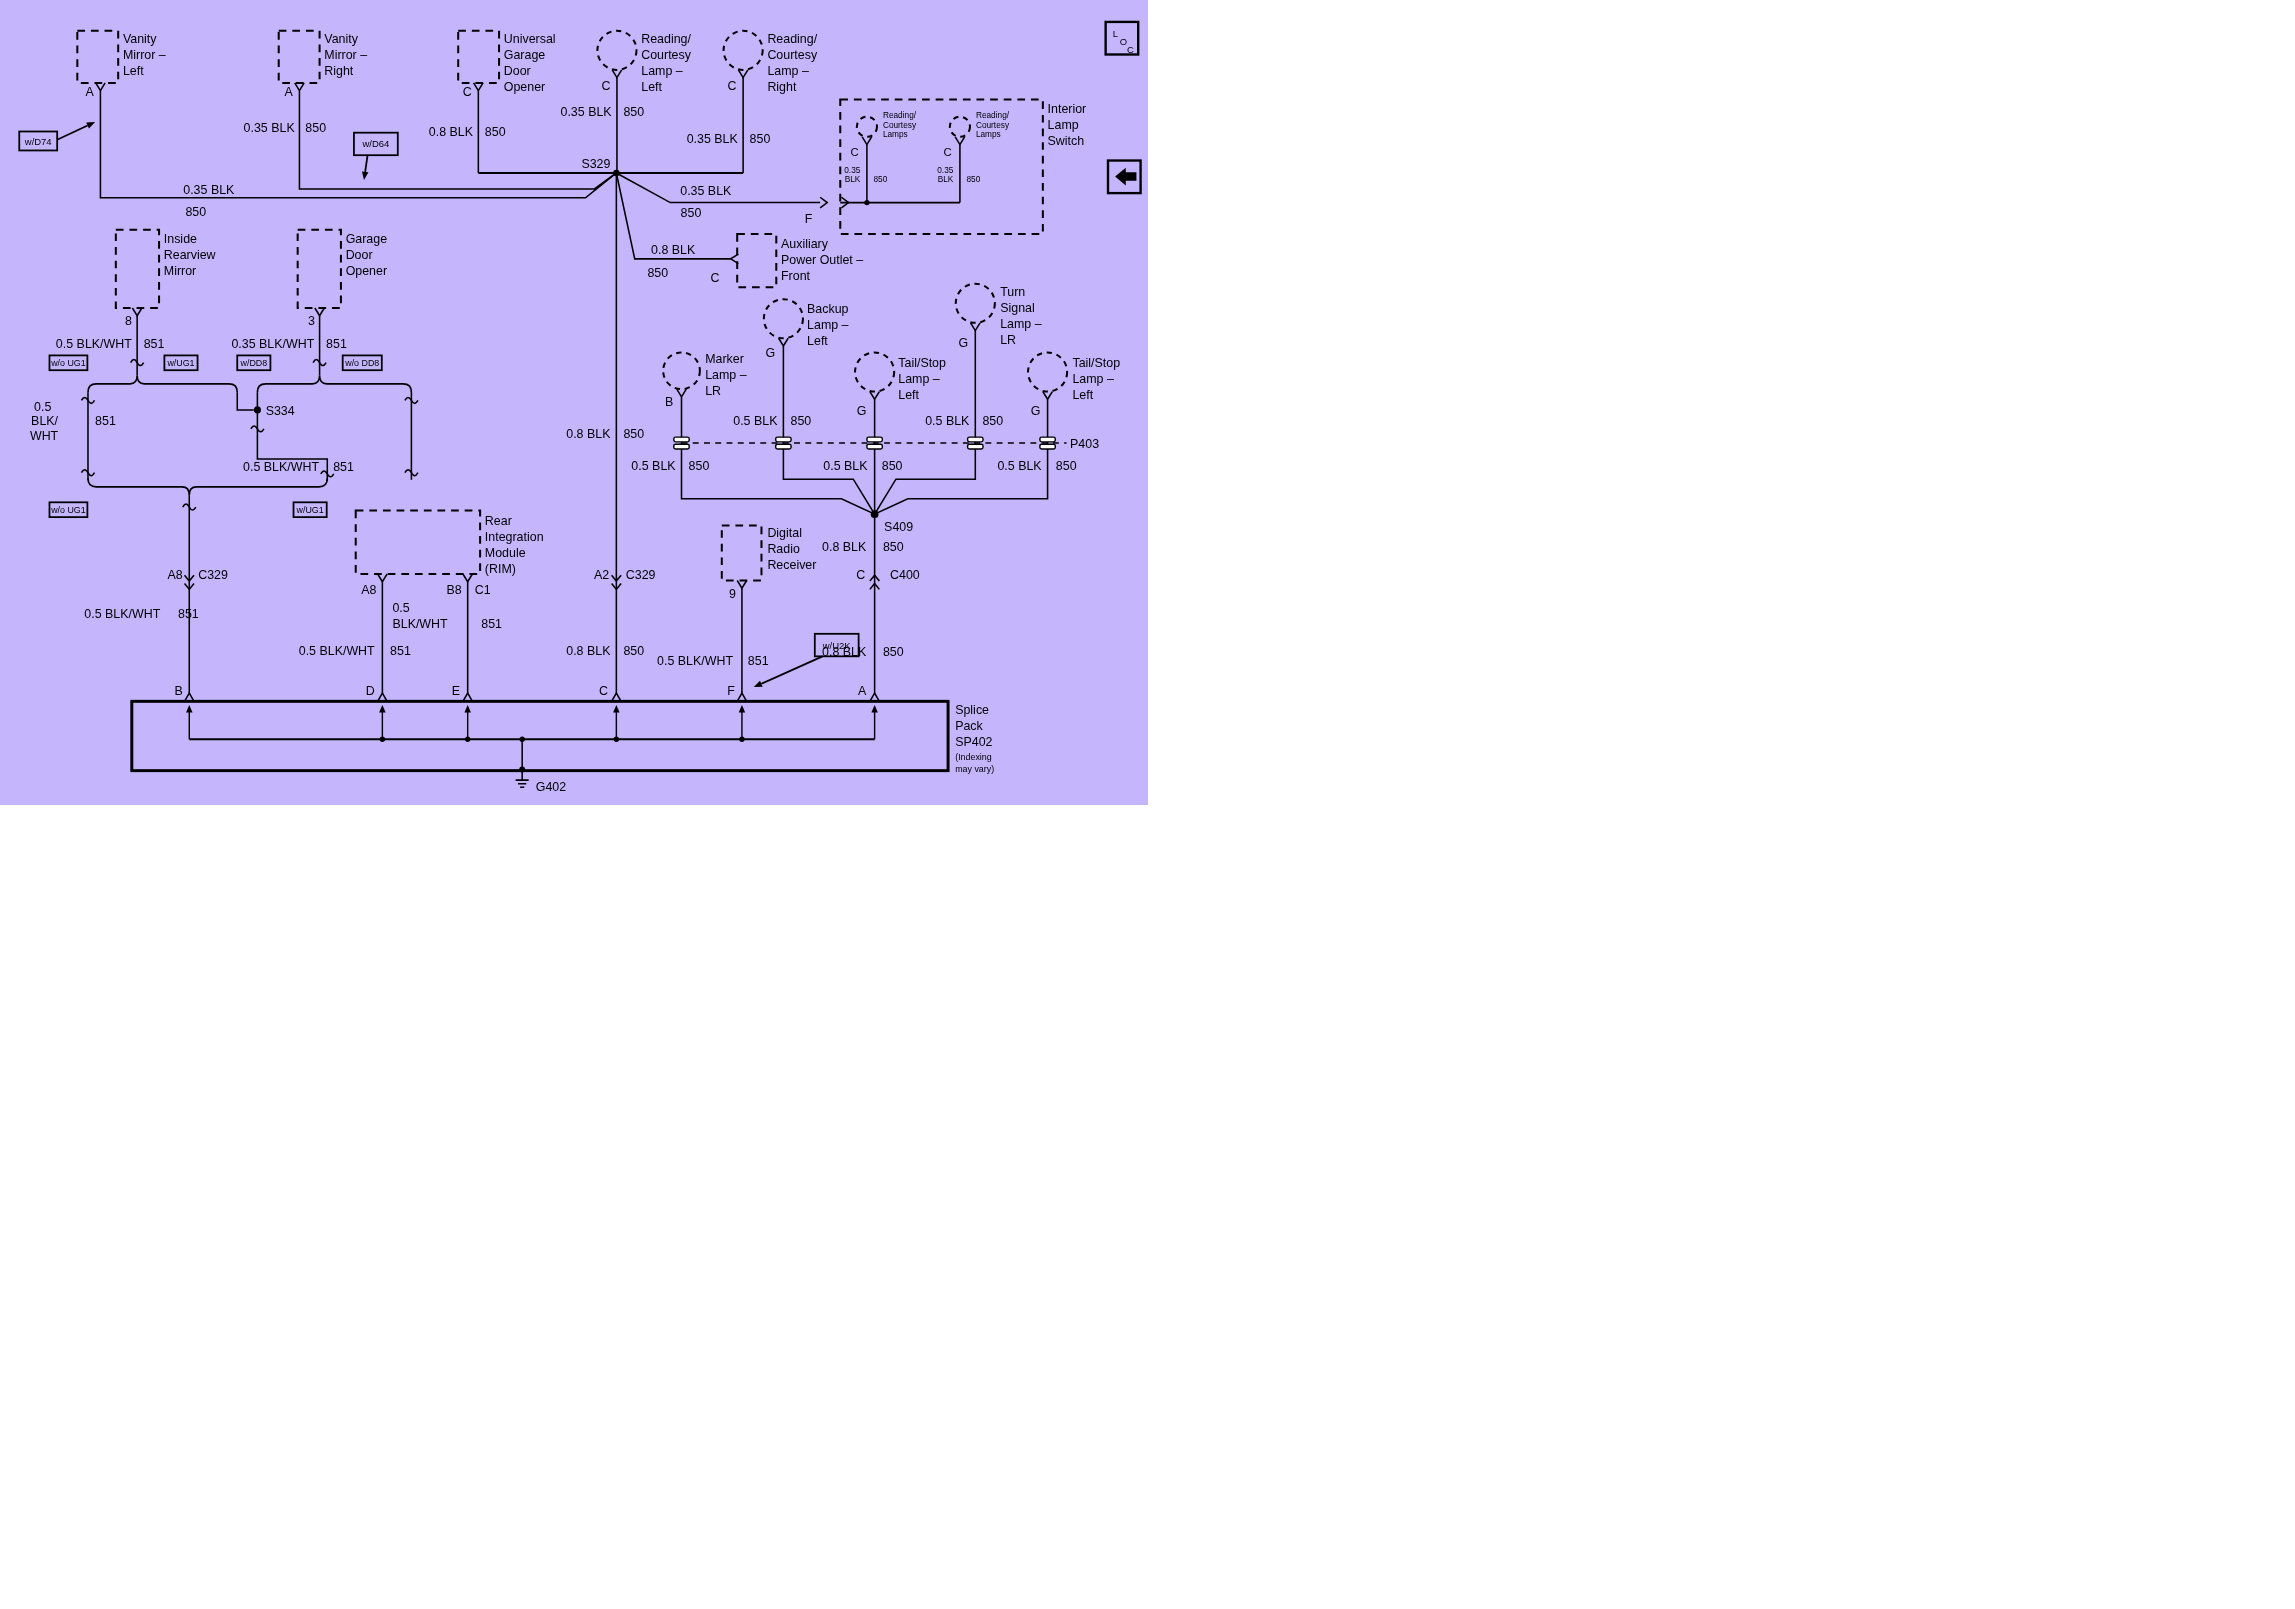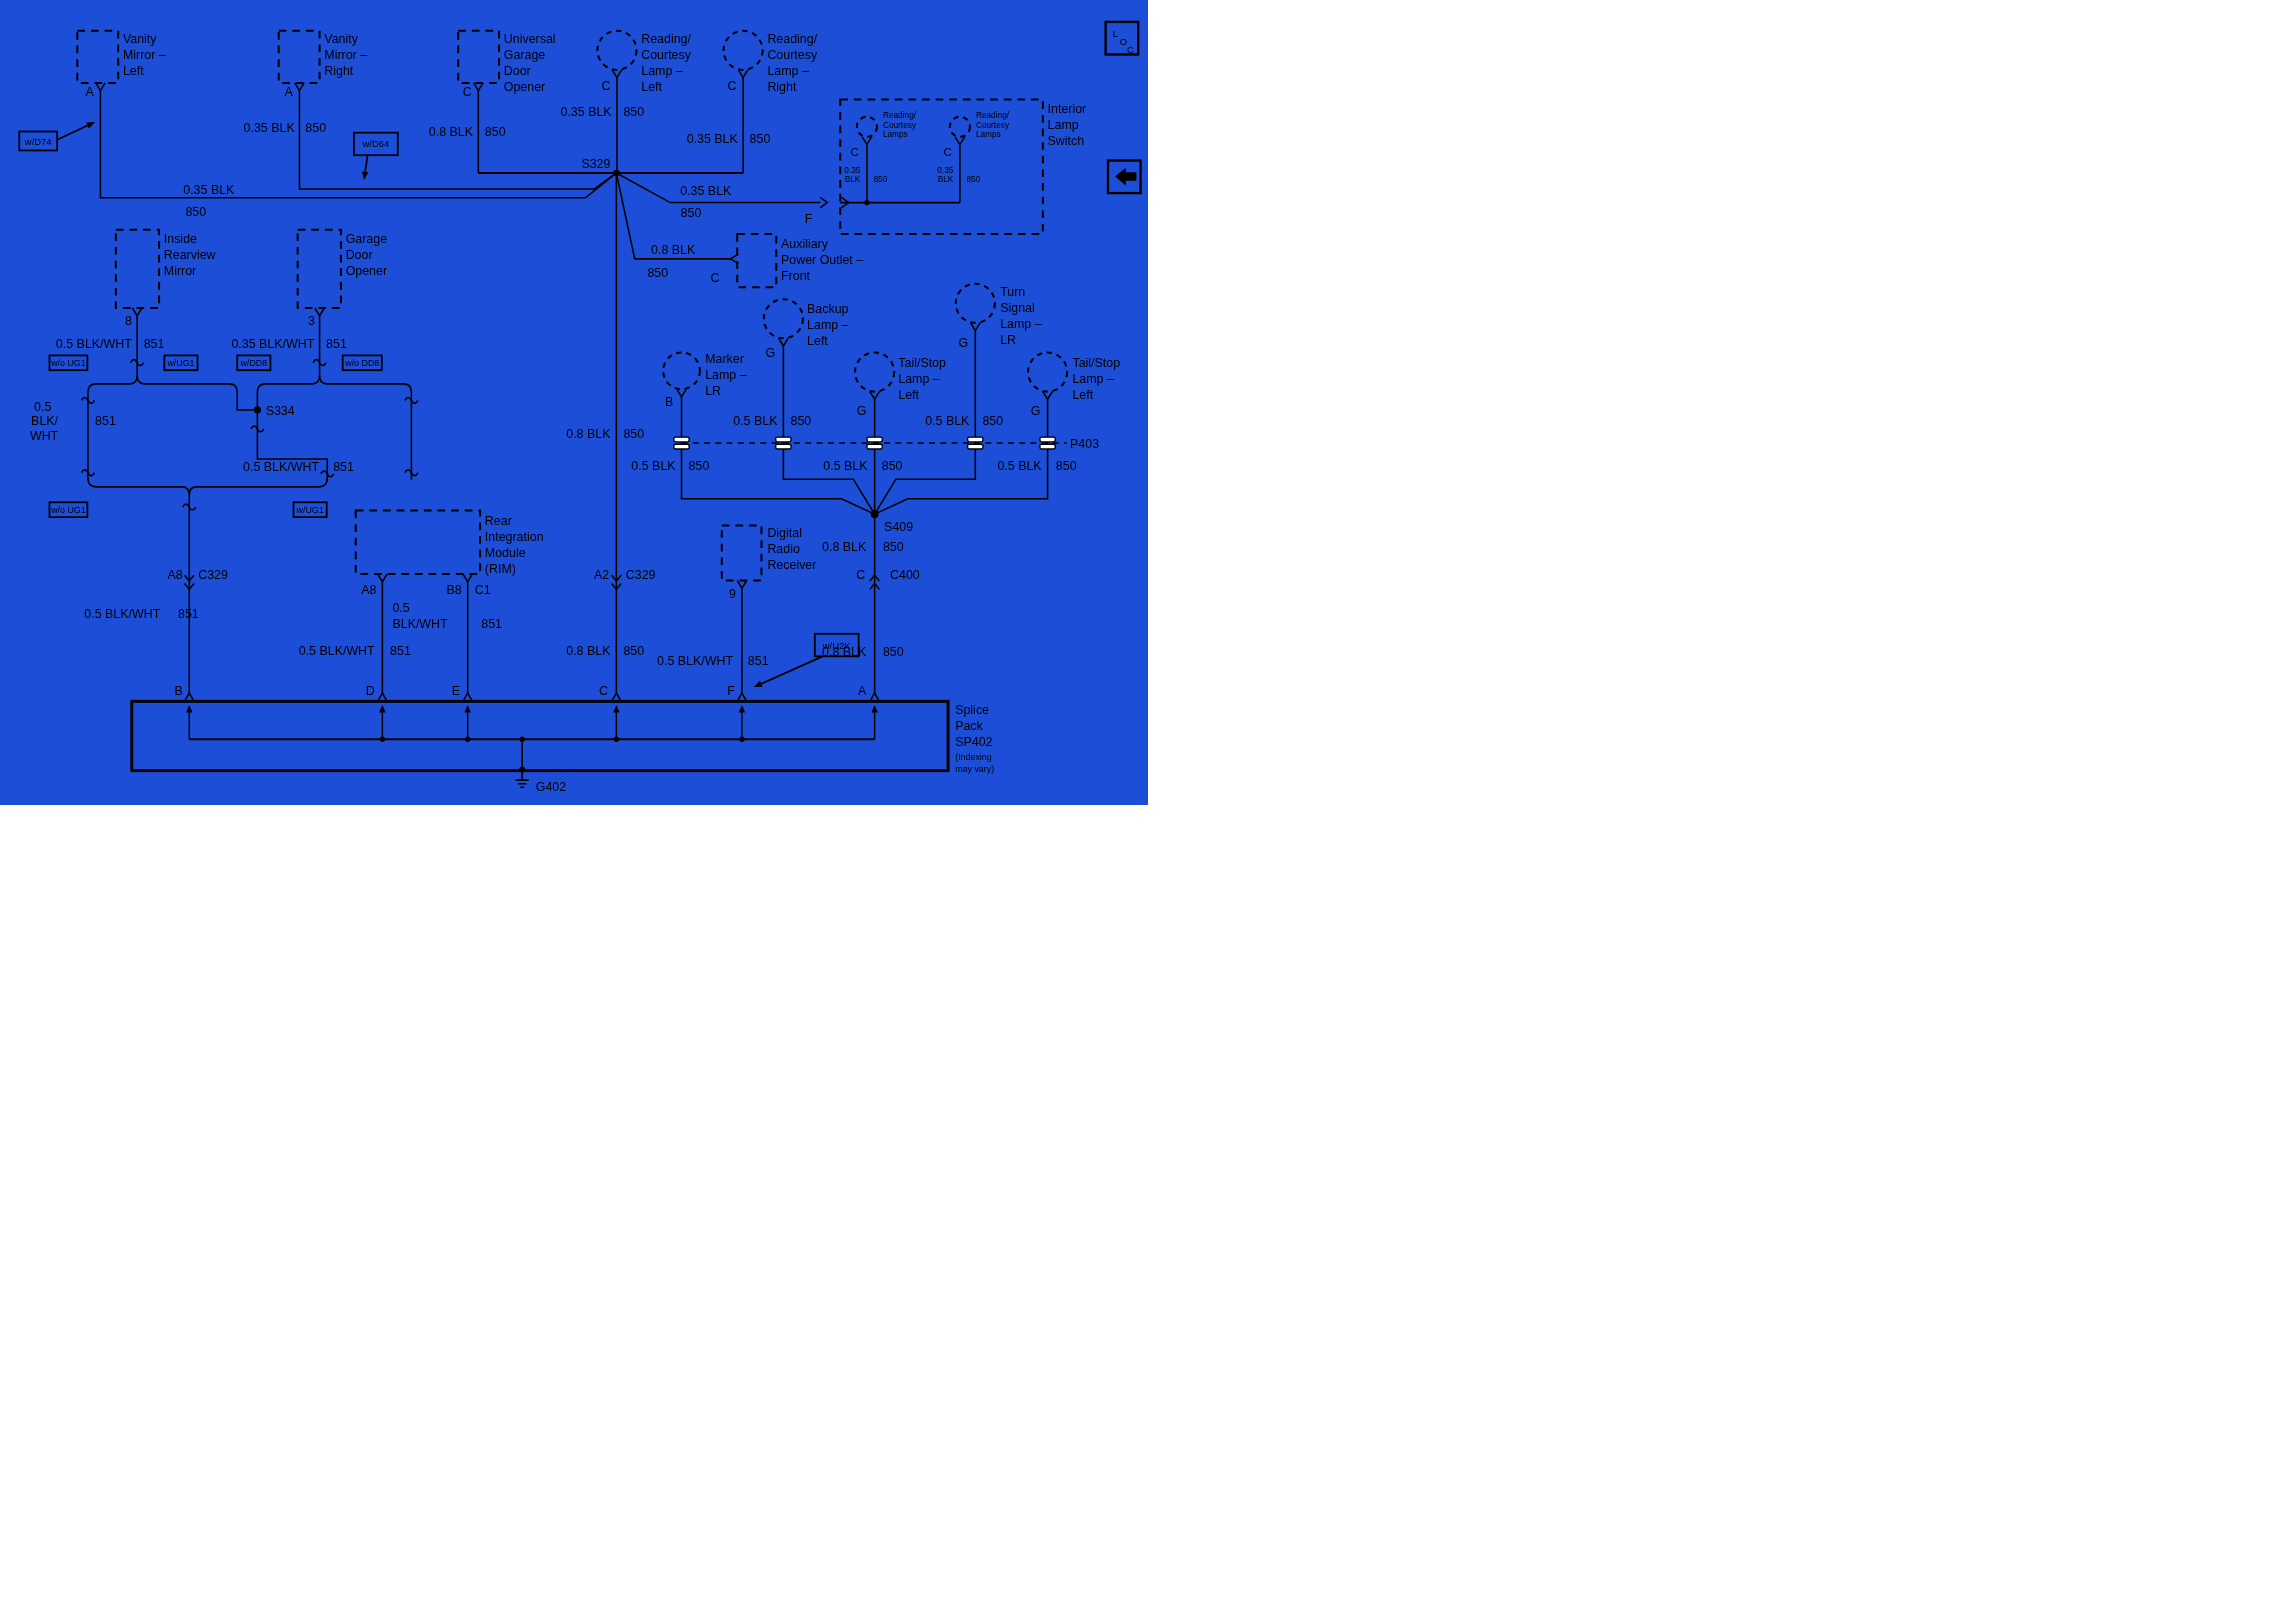--- a/index.html
+++ b/index.html
@@ -1,16 +1,16 @@
 <!DOCTYPE html>
 <html style="font-size:9.5px"><head>
 <meta charset="utf-8">
 <style>
   html,body{margin:0;padding:0;background:#ffffff;}
-  #stage{position:relative;width:1148px;height:805px;background:#1d4ed8;}
+  #stage{position:relative;width:1148px;height:805px;background:#c4b5fd;}
   svg{display:block;}
   svg text{font-family:"Liberation Sans","DejaVu Sans",sans-serif;fill:#000;}
 </style>
 </head>
 <body>
 
 <div id="stage">
   <svg id="diagram" width="1148" height="805" viewBox="0 0 1937 1359" xmlns="http://www.w3.org/2000/svg">
       <polyline points="169,153 169,334 988,334 1040,292" fill="none" stroke="#000000" stroke-width="2.6"></polyline>
       <polyline points="505,153 505,319 1003,319 1040,292" fill="none" stroke="#000000" stroke-width="2.6"></polyline>

